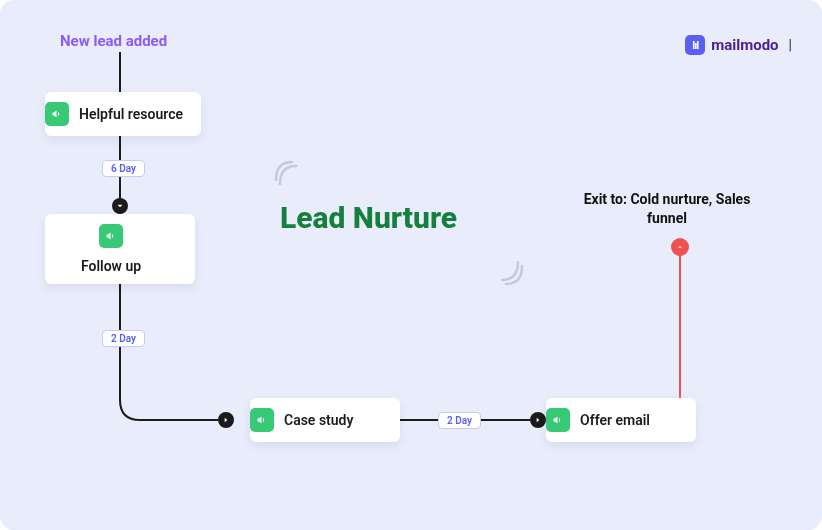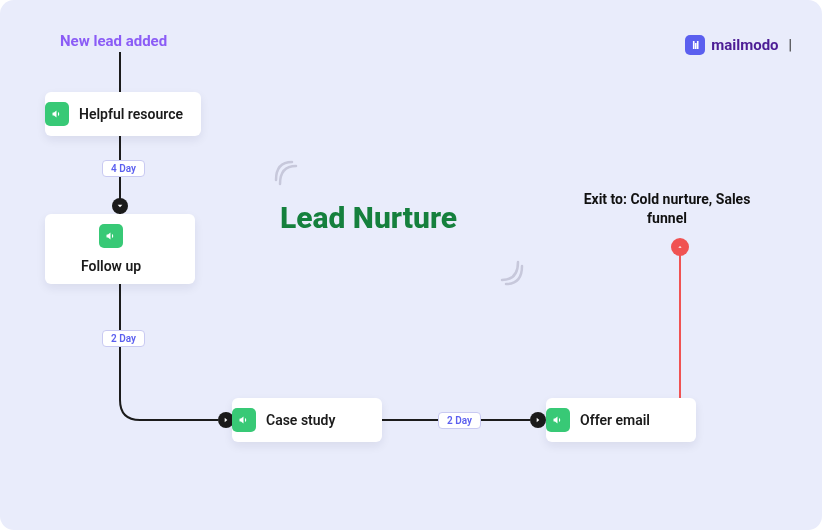--- a/index.html
+++ b/index.html
@@ -145,21 +145,21 @@
 
   <div class="node" style="left:45px; top:92px;">
     <div class="icon">
       <svg width="12" height="12" viewBox="0 0 24 24">
           <path fill="#fff" d="M3 10v4a1 1 0 001 1h2l5 4V5L6 9H4a1 1 0 00-1 1zm13.5 2a4.5 4.5 0 00-2.5-4v8a4.5 4.5 0 002.5-4z"></path>
         </svg>
     </div>
     <div class="label">Helpful resource</div>
   </div>
 
-  <div class="delay-pill" style="left:102px; top:160px;">4 Day</div>
+  <div class="delay-pill" style="left:102px; top:160px;">6 Day</div>
 
   <div class="arrowhead down" style="left:112px; top:198px;">
     <svg width="8" height="8" viewBox="0 0 24 24">
         <path fill="#fff" d="M8 5l8 7-8 7z"></path>
       </svg>
   </div>
 
   <div class="node" style="left:45px; top:214px;flex-direction:column;">
     <div class="icon">
       <svg width="12" height="12" viewBox="0 0 24 24">
@@ -170,21 +170,21 @@
   </div>
 
   <div class="delay-pill" style="left:102px; top:330px;">2 Day</div>
 
   <div class="arrowhead right" style="left:218px; top:412px;">
     <svg width="8" height="8" viewBox="0 0 24 24">
         <path fill="#fff" d="M8 5l8 7-8 7z"></path>
       </svg>
   </div>
 
-  <div class="node" style="left:232px; top:398px;">
+  <div class="node" style="left:250px; top:398px;">
     <div class="icon">
       <svg width="12" height="12" viewBox="0 0 24 24">
           <path fill="#fff" d="M3 10v4a1 1 0 001 1h2l5 4V5L6 9H4a1 1 0 00-1 1zm13.5 2a4.5 4.5 0 00-2.5-4v8a4.5 4.5 0 002.5-4z"></path>
         </svg>
     </div>
     <div class="label">Case study</div>
   </div>
 
   <div class="delay-pill" style="left:438px; top:412px;">2 Day</div>
 

